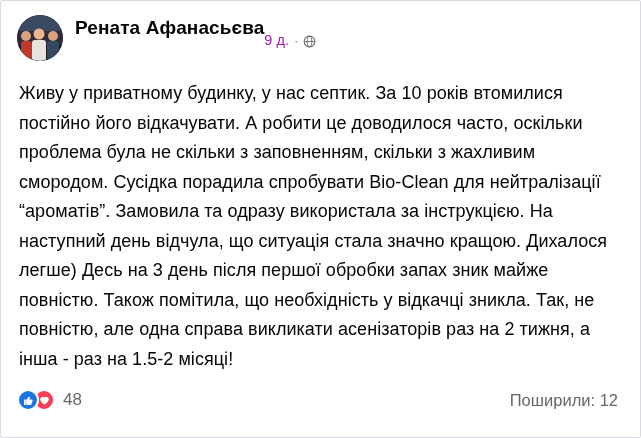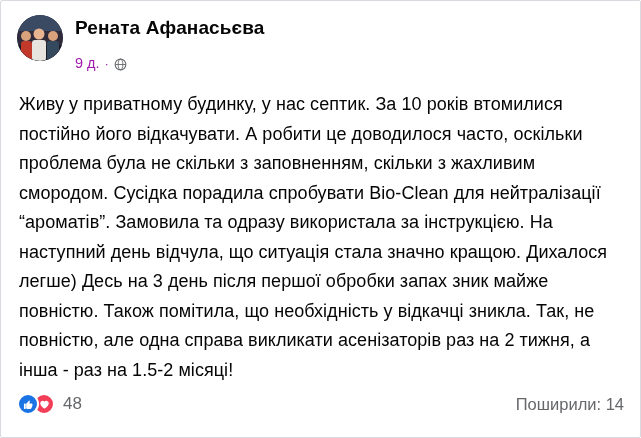--- a/index.html
+++ b/index.html
@@ -38,21 +38,20 @@
     border-radius: 50%;
     flex: 0 0 46px;
     overflow: hidden;
     position: relative;
     background: #4a4a6a;
   }
   .avatar svg { display: block; }
   .header-text {
     margin-left: 12px;
     display: flex;
-    flex-direction: column;
     justify-content: center;
     padding-top: 1px;
   }
   .author-name {
     font-size: 19px;
     font-weight: bold;
     line-height: 23px;
     color: #050505;
     letter-spacing: 0.1px;
   }
@@ -85,21 +84,21 @@
     color: #050505;
     letter-spacing: 0.05px;
     flex: 1 1 auto;
   }
 
   
   .post-footer {
     display: flex;
     align-items: center;
     justify-content: space-between;
-    padding: 0 16px 14px 16px;
+    padding: 0 22px 14px 16px;
     height: 46px;
   }
   .reactions {
     display: flex;
     align-items: center;
   }
   .reaction-bubbles {
     display: flex;
     align-items: center;
     position: relative;
@@ -192,18 +191,18 @@
         <span class="reaction love">
           <svg width="11" height="11" viewBox="0 0 16 16" aria-hidden="true">
             <path d="M8 14S1.8 10.2 1.8 6.1A3.5 3.5 0 0 1 8 4a3.5 3.5 0 0 1 6.2 2.1C14.2 10.2 8 14 8 14z" fill="#ffffff"></path>
           </svg>
         </span>
       </div>
       <span class="reaction-count">48</span>
     </div>
 
     <div class="footer-right">
-      <span>Поширили: 14</span>
+      <span>Поширили: 12</span>
     </div>
 
   </div>
 
 </div>
 
 </body></html>

